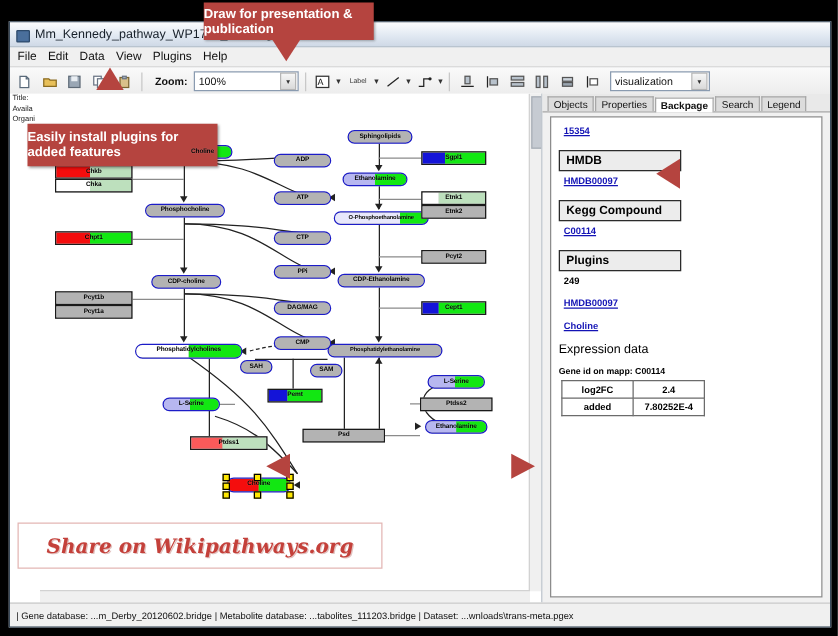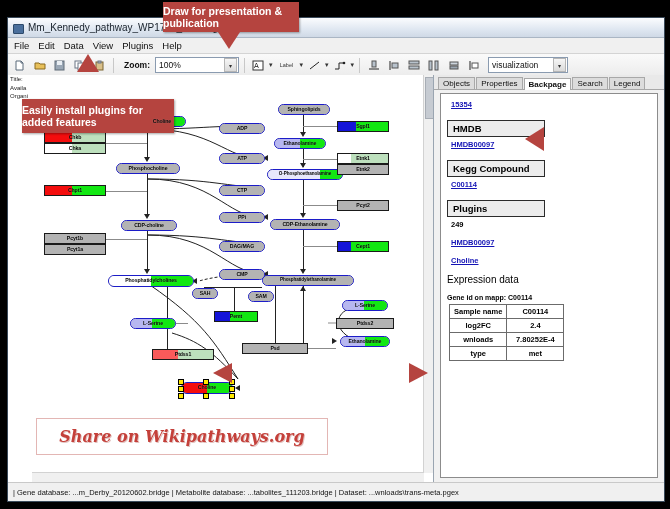--- a/index.html
+++ b/index.html
@@ -590,35 +590,27 @@
 
           <a class="dblink">HMDB00097</a>
 
           <a class="dblink">Choline</a>
 
           <div class="exptitle">Expression data</div>
           <div class="genid">Gene id on mapp: C00114</div>
 
           <table class="exp">
             <tbody>
-                <tr>
-              <td>Sample name</td>
-              <td>C00114</td>
-            </tr>
             <tr>
               <td>log2FC</td>
               <td>2.4</td>
             </tr>
             <tr>
-              <td>wnloads</td>
+              <td>added</td>
               <td>7.80252E-4</td>
-            </tr>
-            <tr>
-              <td>type</td>
-              <td>met</td>
             </tr>
           </tbody>
             </table>
         </div>
       </div>
     </div>
 
     <div class="statusbar">
       <span class="sb">| Gene database: ...m_Derby_20120602.bridge | Metabolite database: ...tabolites_111203.bridge | Dataset: ...wnloads\trans-meta.pgex</span>
     </div>
@@ -632,17 +624,17 @@
   <div class="callout" style="left:22px;top:71px;width:152px;height:34px;font-size:10.5px;margin-top:28px;">
     <span>Easily install plugins for added features</span>
   </div>
   <div class="ctail" style="left:77px;top:54px;border-left:11px solid transparent;border-right:11px solid transparent;border-bottom:18px solid #b5443f;"></div>
 
   <div class="ctail" style="left:525px;top:127px;border-top:12px solid transparent;border-bottom:12px solid transparent;border-right:19px solid #b5443f;"></div>
 
   <div class="ctail" style="left:213px;top:363px;border-top:10px solid transparent;border-bottom:10px solid transparent;border-right:19px solid #b5443f;"></div>
   <div class="ctail" style="left:409px;top:363px;border-top:10px solid transparent;border-bottom:10px solid transparent;border-left:19px solid #b5443f;"></div>
 
-  <div class="share" style="left:36px;top:418px;width:290px;height:35px;">
+  <div class="share" style="left:14px;top:418px;width:290px;height:35px;">
     <span>Share on Wikipathways.org</span>
   </div>
 
 </div>
 
 </body></html>

